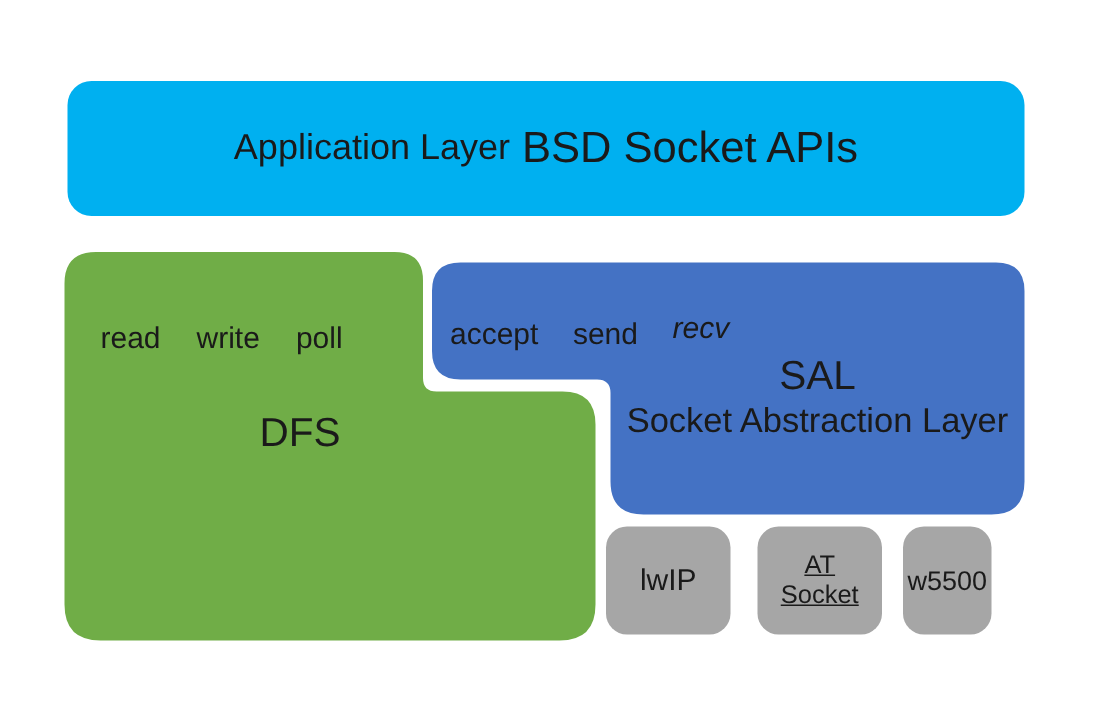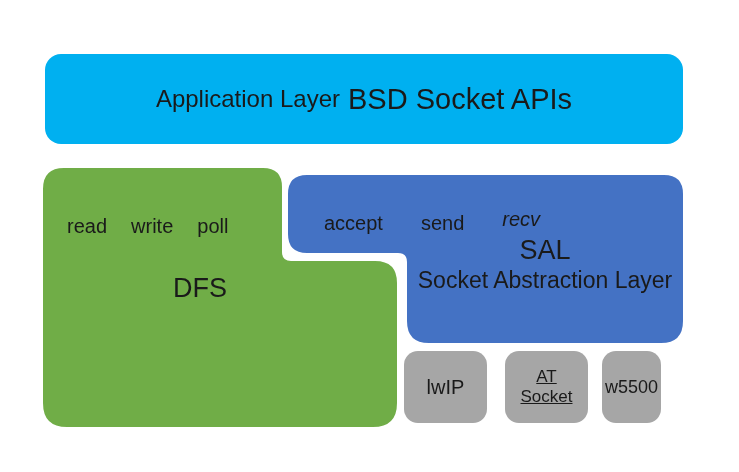--- a/index.html
+++ b/index.html
@@ -19,21 +19,21 @@
     left:45px; top:54px; width:638px; height:90px;
     border-radius:16px; background:var(--application-layer,#00b0f0);
     display:flex; flex-direction:row; align-items:center; justify-content:center;
     gap:8px;
   }
   .app-title { font-size:24px; line-height:26px; }
   .app-sub   { font-size:29px; line-height:22px; }
 
   .ops { display:flex; font-size:20px; line-height:24px;margin-top:20px; }
   .dfs-ops { left:67px;  top:194px; gap:24px; }
-  .sal-ops { left:324px; top:191px; gap:38px; }
+  .sal-ops { left:300px; top:191px; gap:23px; }
   .op-raised { transform:translateY(-4px);font-style:italic; }
 
   .title-block { text-align:center; }
   .dfs-title { left:30px;  top:272px; width:340px; }
   .sal-title { left:407px; top:234px; width:276px; }
   .acronym    { font-size:27px; line-height:32px; }
   .layer-name { font-size:23px; line-height:28px; white-space:nowrap; }
 
   .chip {
     top:351px; height:72px; border-radius:14px;

